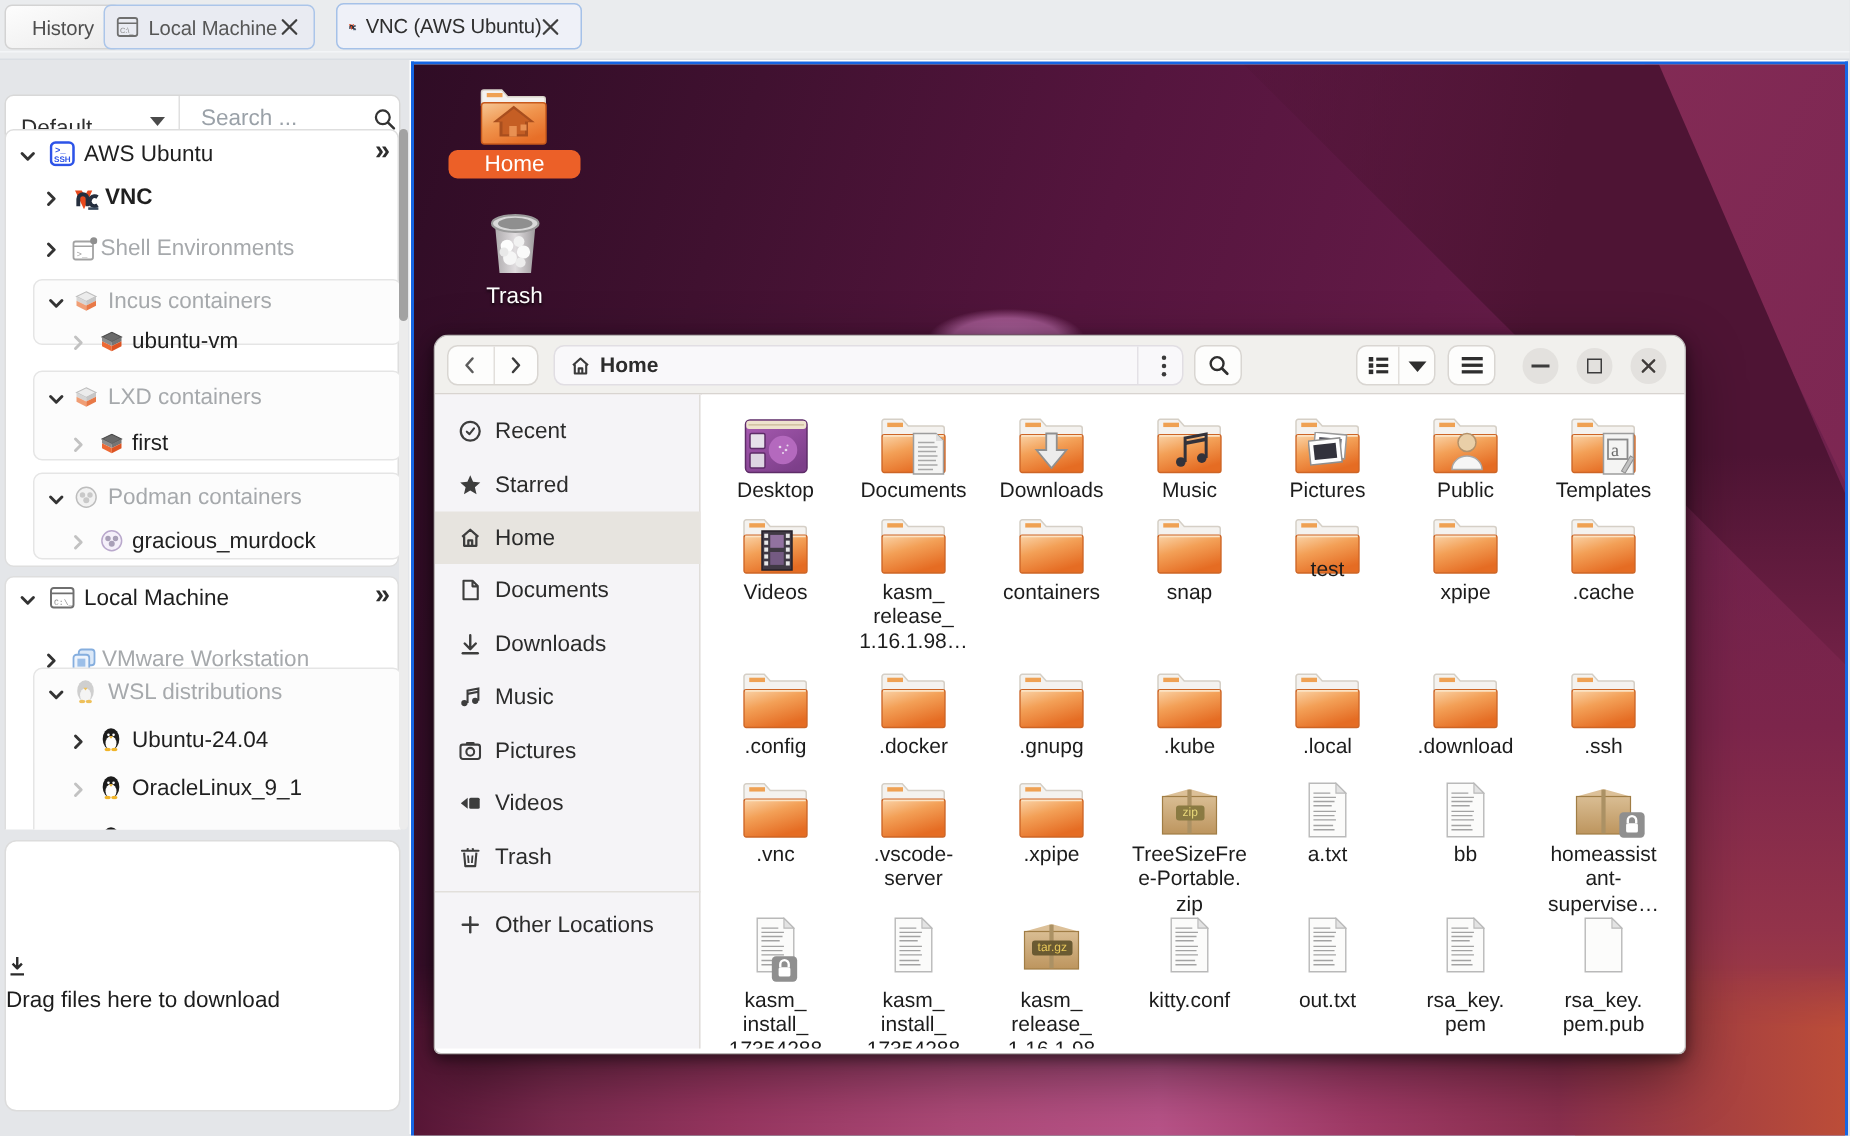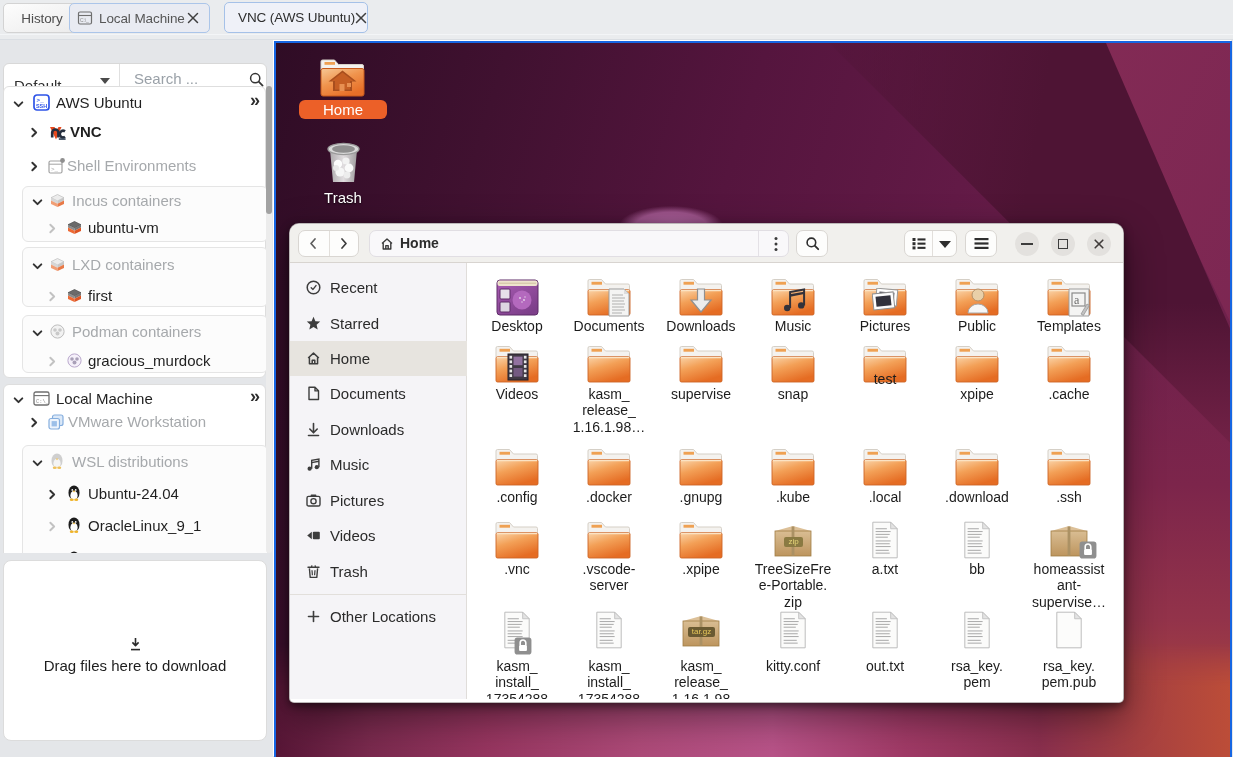--- a/index.html
+++ b/index.html
@@ -5,33 +5,33 @@
 * { margin:0; padding:0; box-sizing:border-box; }
 html,body { width:1233px; height:757px; overflow:hidden; font-family:"Liberation Sans",sans-serif; background:#e5e7e9; }
 .abs { position:absolute; }
 
 
 #tabbar { position:absolute; left:0; top:0; width:1233px; height:40px; background:#eaecee; border-bottom:1px solid #dadee3; }
 #tabbar::after { content:""; position:absolute; left:0; top:34px; width:100%; height:1px; background:#f3f5f7; }
 .tab { position:absolute; top:3px; height:30px; border-radius:5px; display:flex; align-items:center; font-size:13.5px; letter-spacing:-0.1px; white-space:nowrap; }
 #tab-history { left:3px; width:78px; background:linear-gradient(160deg,#fdfdfd,#ebebeb); border:1px solid #d3d3d3; color:#4e4e4e; justify-content:center; }
 #tab-lm { left:69px; width:141px; background:#e9ebf2; border:1px solid #abc5e9; color:#565656; }
-#tab-vnc { left:224px; top:2px; height:31px; width:144px; background:#eff1f8; border:1.5px solid #a5c1e8; color:#2e2e2e; }
+#tab-vnc { left:224px; top:2px; height:31px; width:164px; background:#eff1f8; border:1.5px solid #a5c1e8; color:#2e2e2e; }
 
 
 #sidebar { position:absolute; left:0; top:40px; width:274px; height:717px; background:#e4e6e9; }
 #searchcard { position:absolute; left:3px; top:23px; width:264px; height:32px; background:#fff; border:1px solid #d8d8d8; border-radius:6px; display:flex; align-items:flex-end; }
 #treeview { position:absolute; left:0; top:46px; width:274px; height:467px; overflow:hidden; }
 .card { position:absolute; left:3px; width:263px; background:#fff; border:1px solid #dedede; border-radius:6px; }
 .grpbox { position:absolute; left:18px; width:246px; background:#fcfcfc; border:1px solid #e5e5e5; border-radius:6px; }
 .trow { position:absolute; left:0; width:100%; height:28px; display:flex; align-items:center; font-size:15px; color:#1f1f1f; }
 .gray { color:#a6a9ac;text-align:center; }
 #scrollbar { position:absolute; left:266px; top:46px; width:6px; height:467px; background:#ececec; border-radius:3px; }
 #scrollthumb { position:absolute; left:0; top:0; width:6px; height:128px; background:#a2a2a2; border-radius:3px; }
-#dragcard { position:absolute; left:3px; top:520px; width:264px; height:181px; background:#fff; border:1px solid #dcdcdc; border-radius:8px; text-align:center; }
+#dragcard { position:absolute; left:3px; top:520px; width:264px; height:181px; background:#fff; border:1px solid #dcdcdc; border-radius:8px; text-align:left; }
 
 
 #vnc { position:absolute; left:274px; top:41px; width:958px; height:716px; border:2px solid #1666e3; border-bottom:none; box-shadow:-1px -1px 0 #fff; }
 #desktop { position:absolute; left:0; top:0; width:954px; height:714px; overflow:hidden;
   background:linear-gradient(107deg,#2f0c25 0%,#401130 20%,#55153e 42%,#621a46 62%,#6c204b 82%,#73234e 100%); }
 .wlayer { position:absolute; }
 
 
 #dihome-label { position:absolute; left:23px; top:57px; width:88px; height:19px; background:#ec6028; border-radius:6px; color:#fff; font-size:15px; text-align:center; line-height:19px; }
 #ditrash-label { position:absolute; left:26px; top:146px; width:82px; text-align:center; color:#fff; font-size:15px; text-shadow:0 1px 2px rgba(0,0,0,.8); }
@@ -123,21 +123,21 @@
             <polyline points="4,2.5 7.5,6 4,9.5" fill="none" stroke="#333" stroke-width="1.8" stroke-linecap="round" stroke-linejoin="round"></polyline>
           </svg>
         <svg class="abs" style="left:44px;top:6px" width="17" height="17" viewBox="0 0 17 17">
             <rect x="1" y="3" width="13" height="12" rx="1.5" fill="#fff" stroke="#a2a2a2" stroke-width="1.2"></rect>
             <line x1="1" y1="6.2" x2="14" y2="6.2" stroke="#a2a2a2" stroke-width="1"></line>
             <text x="3" y="13" font-size="6" fill="#a2a2a2" font-family="Liberation Mono">&gt;_</text>
             <circle cx="14.5" cy="2.5" r="2.4" fill="#8f8f8f"></circle>
           </svg>
         <span class="abs" style="left:63px;top:5px;">Shell Environments</span>
       </div>
-      <div class="grpbox" style="top:99px;height:56px;">
+      <div class="grpbox" style="top:99px;height:44px;">
         <div class="trow gray" style="top:0px;">
           <svg class="abs" style="left:8px;top:9px" width="13" height="13" viewBox="0 0 12 12">
               <polyline points="2.5,4 6,7.5 9.5,4" fill="none" stroke="#333" stroke-width="1.8" stroke-linecap="round" stroke-linejoin="round"></polyline>
             </svg>
           <svg class="abs" style="left:27px;top:7px" width="15" height="14" viewBox="0 0 15 13">
               <polygon points="7.5,0 14,3.2 7.5,6.4 1,3.2" fill="#ececec" stroke="#bdbdbd" stroke-width="0.7"></polygon>
               <polygon points="1,3.2 7.5,6.4 7.5,9.2 1,6" fill="#d6d6d6"></polygon>
               <polygon points="14,3.2 7.5,6.4 7.5,9.2 14,6" fill="#c6c6c6"></polygon>
               <polygon points="1,6 7.5,9.2 7.5,12.6 1,9.4" fill="#f09e75"></polygon>
               <polygon points="14,6 7.5,9.2 7.5,12.6 14,9.4" fill="#e87947"></polygon>
@@ -220,21 +220,21 @@
             <polyline points="2.5,4 6,7.5 9.5,4" fill="none" stroke="#333" stroke-width="1.8" stroke-linecap="round" stroke-linejoin="round"></polyline>
           </svg>
         <svg class="abs" style="left:29px;top:5px" width="17" height="17" viewBox="0 0 17 17">
             <rect x="1" y="2" width="15" height="13" rx="1.8" fill="#fff" stroke="#6f6f6f" stroke-width="1.3"></rect>
             <line x1="1" y1="5.6" x2="16" y2="5.6" stroke="#6f6f6f" stroke-width="1.1"></line>
             <text x="3" y="13" font-size="5.4" fill="#8a8a8a" font-family="Liberation Mono">C:\_</text>
           </svg>
         <span class="abs" style="left:52px;top:5px;">Local Machine</span>
         <span class="abs" style="left:246px;top:1px;font-size:18px;font-weight:bold;color:#2e2e2e;">»</span>
       </div>
-      <div class="trow gray" style="top:23px;">
+      <div class="trow gray" style="top:41px;">
         <svg class="abs" style="left:24px;top:8px" width="13" height="13" viewBox="0 0 12 12">
             <polyline points="4,2.5 7.5,6 4,9.5" fill="none" stroke="#333" stroke-width="1.8" stroke-linecap="round" stroke-linejoin="round"></polyline>
           </svg>
         <svg class="abs" style="left:44px;top:6px" width="16" height="16" viewBox="0 0 16 16">
             <rect x="4.5" y="1" width="10.5" height="10.5" rx="2" fill="#dce9f8" stroke="#85aede" stroke-width="1.2"></rect>
             <rect x="1" y="4.5" width="10.5" height="10.5" rx="2" fill="#eef4fc" stroke="#85aede" stroke-width="1.2"></rect>
             <rect x="3.6" y="7.1" width="5.3" height="5.3" fill="#9cbfe8"></rect>
           </svg>
         <span class="abs" style="left:64px;top:5px;">VMware Workstation</span>
       </div>
@@ -644,21 +644,21 @@
             <rect x="6.5" y="15" width="9" height="8.6" fill="#745a82"></rect>
           </svg>
 <div class="clabel" style="left:3px;top:123px">Videos</div>
 <svg class="abs" style="left:119px;top:82px" width="44" height="38">
             <use href="#sfolder"></use>
           </svg>
 <div class="clabel" style="left:95px;top:123px">kasm_<br>release_<br>1.16.1.98…</div>
 <svg class="abs" style="left:211px;top:82px" width="44" height="38">
             <use href="#sfolder"></use>
           </svg>
-<div class="clabel" style="left:187px;top:123px">supervise</div>
+<div class="clabel" style="left:187px;top:123px">containers</div>
 <svg class="abs" style="left:303px;top:82px" width="44" height="38">
             <use href="#sfolder"></use>
           </svg>
 <div class="clabel" style="left:279px;top:123px">snap</div>
 <svg class="abs" style="left:395px;top:82px" width="44" height="38">
             <use href="#sfolder"></use>
           </svg>
 <div class="clabel" style="left:371px;top:108px">test</div>
 <svg class="abs" style="left:487px;top:82px" width="44" height="38">
             <use href="#sfolder"></use>

